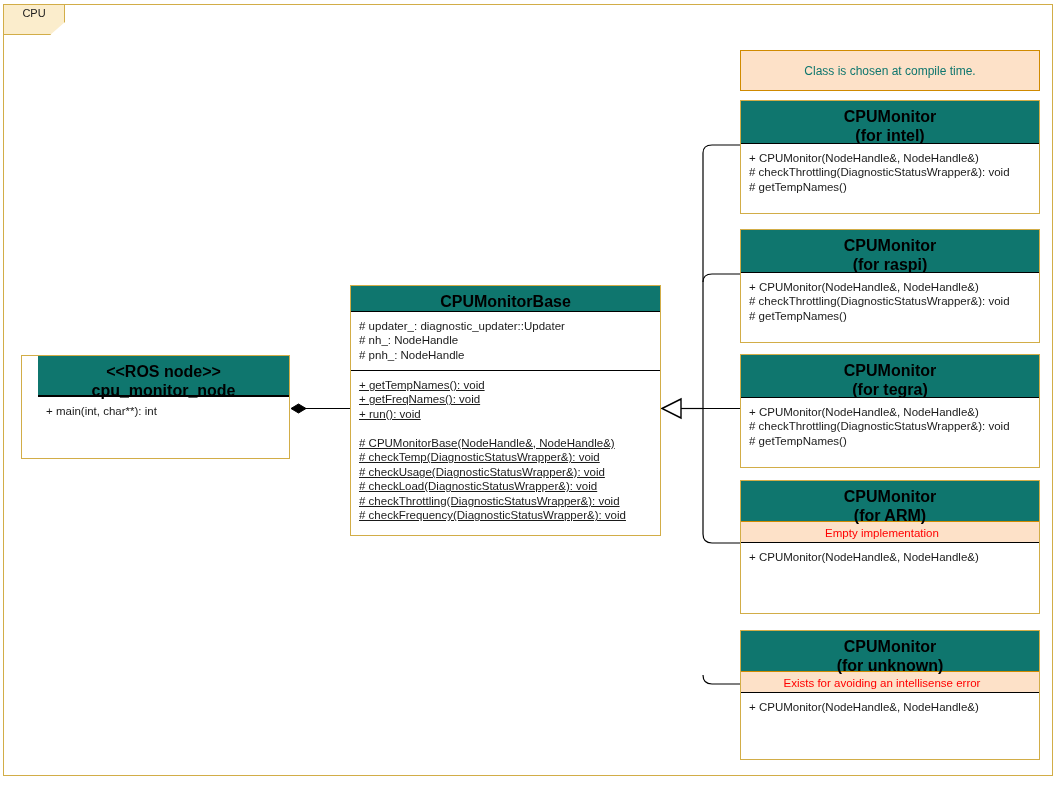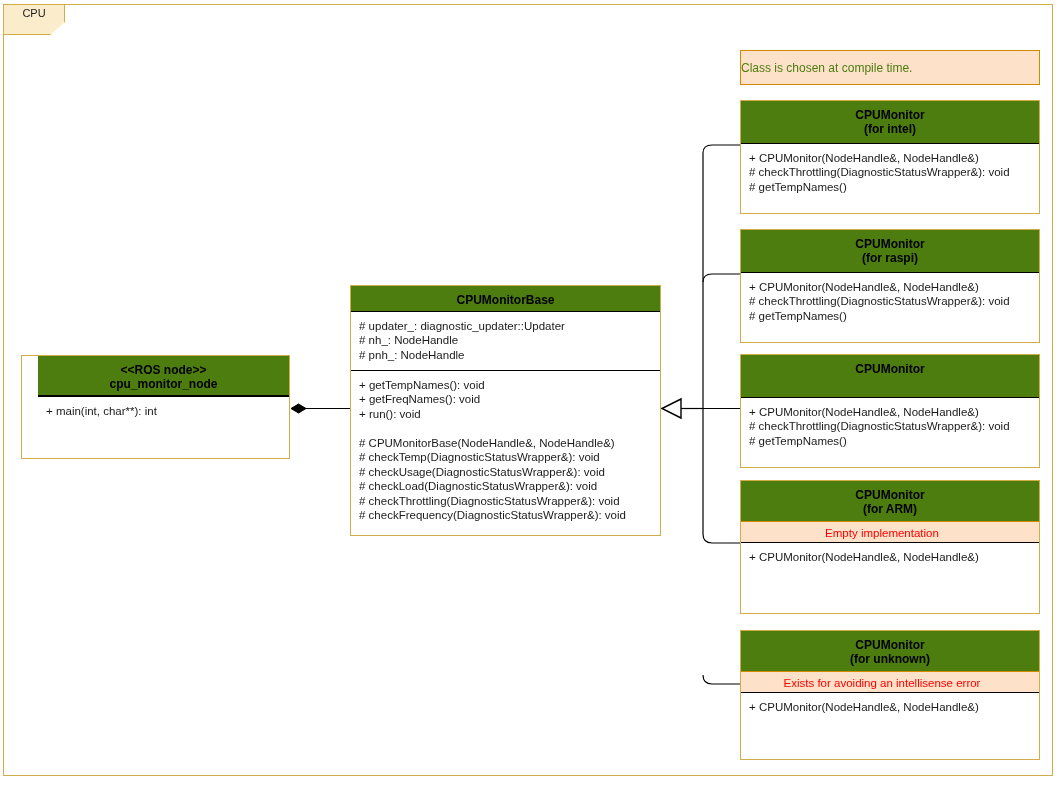--- a/index.html
+++ b/index.html
@@ -50,24 +50,24 @@
   #frame-tab .tab-line { display: block; margin-top: 25px; }
 
   
   .uml-box {
     position: absolute;
     box-sizing: border-box;
     border: 1px solid #d2ad47;
     background: #ffffff;
   }
   .uml-header {
-    background: #4d7c0f;
+    background: #0f766e;
     text-align: center;
     font-weight: bold;
-    font-size: 12px;
+    font-size: 16px;
     color: #000000;
     line-height: 1.18;
     padding: 7px 4px 8px 4px;
     border-bottom: 1px solid #000000;
     box-sizing: border-box;
   }
   .uml-header .hdr-line { display: block; }
   .uml-compartment {
     font-size: 11.5px;
     color: #1a1a1a;
@@ -88,28 +88,29 @@
     padding: 5px 20px 6px 4px;
     box-sizing: border-box;
   }
 
   
   #note-compile-time {
     position: absolute;
     left: 740px;
     top: 50px;
     width: 300px;
-    height: 35px;
+    height: 41px;
     box-sizing: border-box;
     border: 1px solid #d08a00;
     background: #fde1c8;
-    color: #4d7c0f;
+    color: #0f766e;
     font-size: 12px;
     display: flex;
     align-items: center;
+    justify-content: center;
   }
 
   
   #connectors {
     position: absolute;
     left: 0;
     top: 0;
     width: 1061px;
     height: 801px;
     pointer-events: none;
@@ -152,21 +153,21 @@
   <div class="uml-compartment with-rule" style="height:31px;">+ main(int, char**): int</div>
 </div>
 
 <div class="uml-box" id="class-base" style="left:350px; top:285px; width:311px; height:251px;">
   <div class="uml-header" style="height:26px; ">
     <span class="hdr-line">CPUMonitorBase</span>
   </div>
   <div class="uml-compartment" style="height:58px;"># updater_: diagnostic_updater::Updater
 # nh_: NodeHandle
 # pnh_: NodeHandle</div>
-  <div class="uml-compartment with-rule" style="height:190px;">+ getTempNames(): void
+  <div class="uml-compartment with-rule" style="height:190px;text-decoration:underline;">+ getTempNames(): void
 + getFreqNames(): void
 + run(): void
 
 # CPUMonitorBase(NodeHandle&amp;, NodeHandle&amp;)
 # checkTemp(DiagnosticStatusWrapper&amp;): void
 # checkUsage(DiagnosticStatusWrapper&amp;): void
 # checkLoad(DiagnosticStatusWrapper&amp;): void
 # checkThrottling(DiagnosticStatusWrapper&amp;): void
 # checkFrequency(DiagnosticStatusWrapper&amp;): void</div>
 </div>
@@ -187,20 +188,21 @@
     <span class="hdr-line">(for raspi)</span>
   </div>
   <div class="uml-compartment" style="height:70px;">+ CPUMonitor(NodeHandle&amp;, NodeHandle&amp;)
 # checkThrottling(DiagnosticStatusWrapper&amp;): void
 # getTempNames()</div>
 </div>
 
 <div class="uml-box" style="left:740px; top:354px; width:300px; height:114px;">
   <div class="uml-header" style="height:43px;">
     <span class="hdr-line">CPUMonitor</span>
+    <span class="hdr-line">(for tegra)</span>
   </div>
   <div class="uml-compartment" style="height:70px;">+ CPUMonitor(NodeHandle&amp;, NodeHandle&amp;)
 # checkThrottling(DiagnosticStatusWrapper&amp;): void
 # getTempNames()</div>
 </div>
 
 <div class="uml-box" style="left:740px; top:480px; width:300px; height:134px;">
   <div class="uml-header" style="height:41px; border-bottom:1px solid #d08a00;">
     <span class="hdr-line">CPUMonitor</span>
     <span class="hdr-line">(for ARM)</span>

